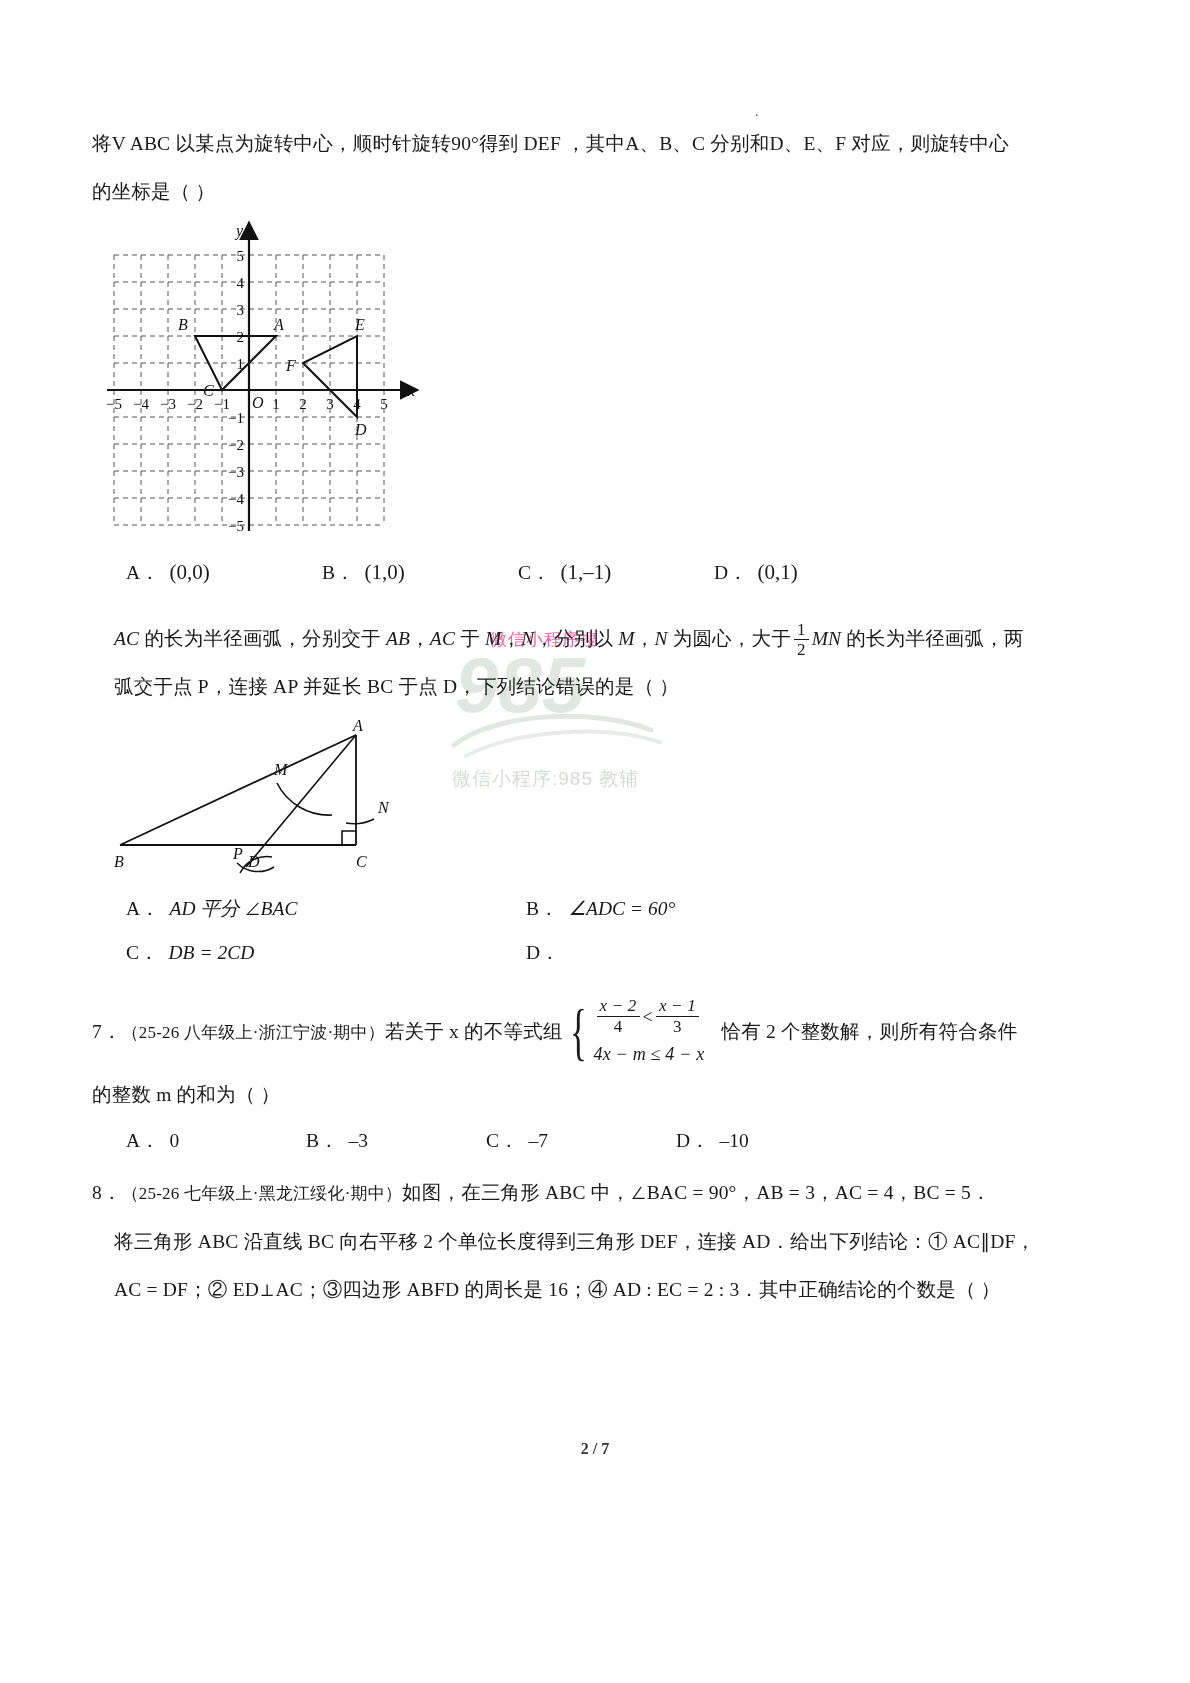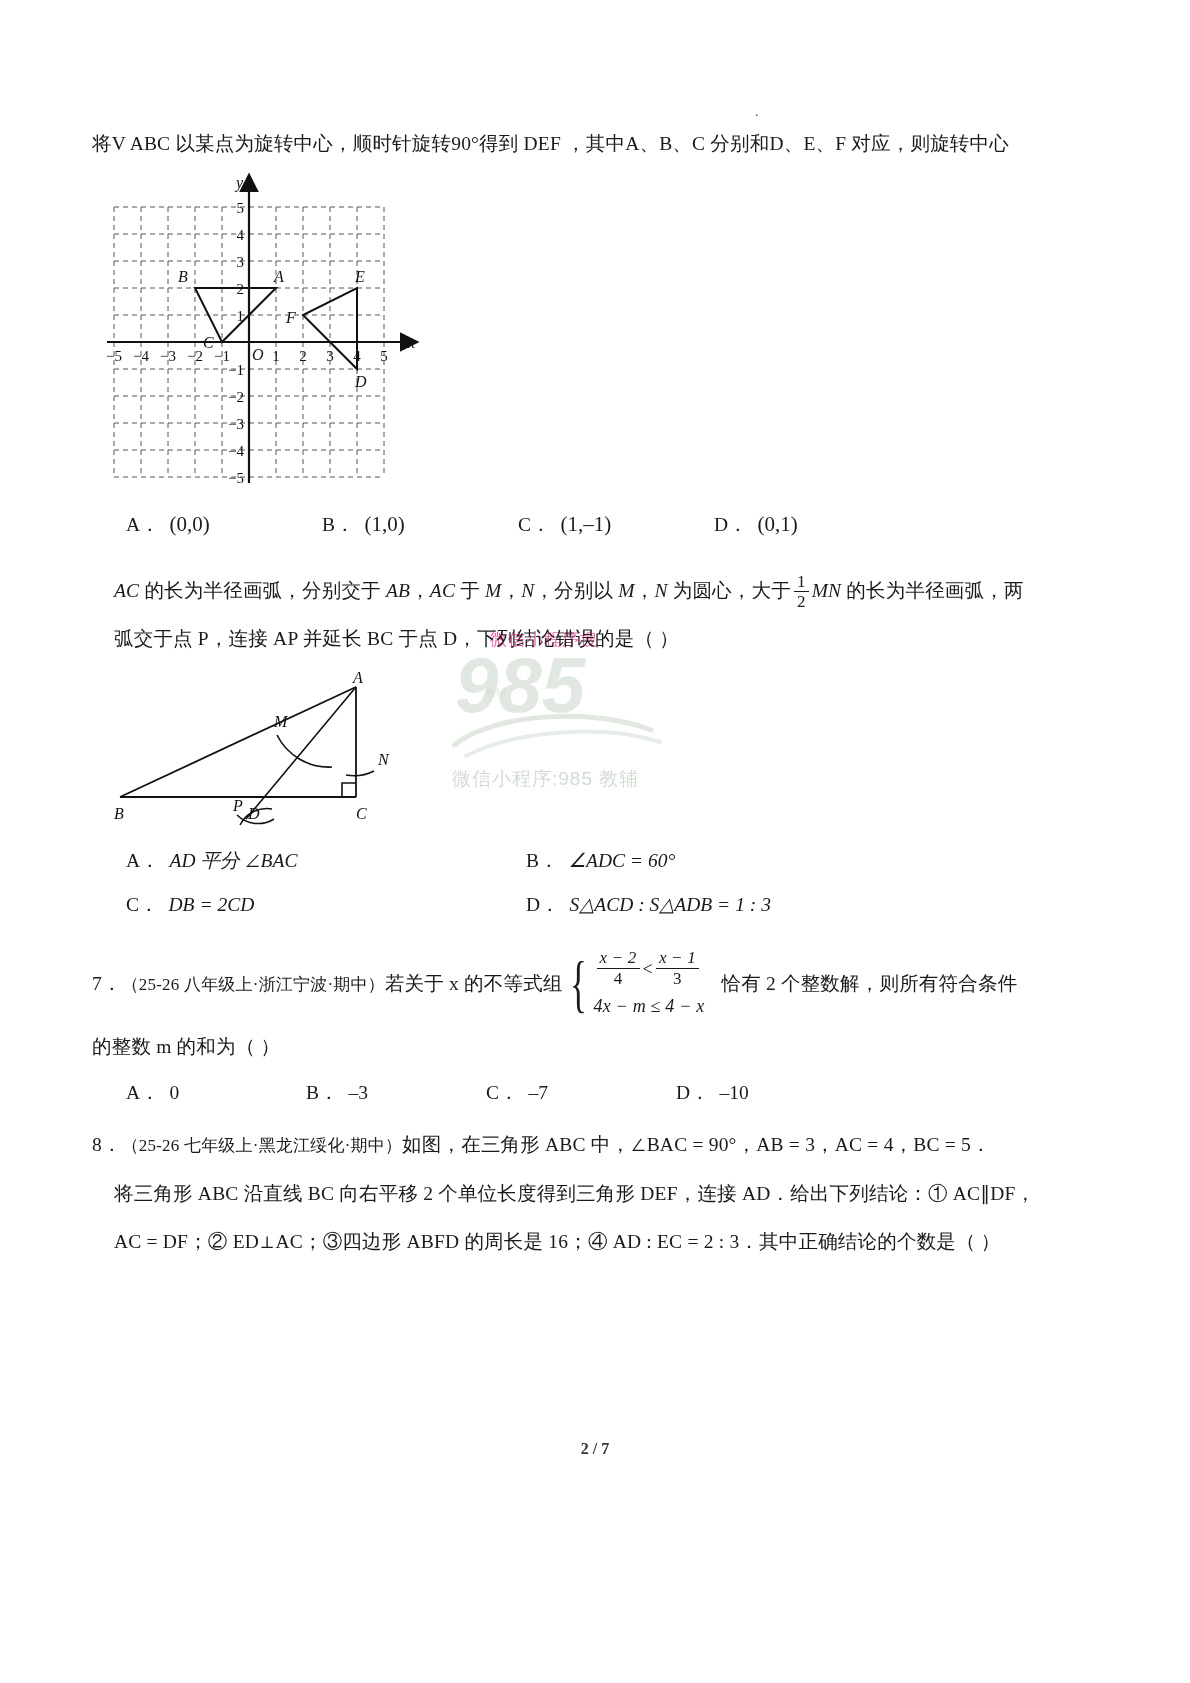--- a/index.html
+++ b/index.html
@@ -116,20 +116,21 @@
   <div class="wm wm-big">985</div>
   <div class="wm wm-small">教辅</div>
   <div class="wm wm-line">微信小程序:985 教辅</div>
 
   <div class="dot-mark">.</div>
 
   <div class="content">
 
     <div>
       <div class="line">将V ABC 以某点为旋转中心，顺时针旋转90°得到  DEF ，其中A、B、C 分别和D、E、F 对应，则旋转中心</div>
+      <div class="line">的坐标是（   ）</div>
 
       <div class="fig-grid">
         <svg width="330" height="320" viewBox="0 0 330 320">
           <defs>
             <marker id="arr" markerWidth="9" markerHeight="9" refX="1" refY="4.5" orient="auto">
               <path d="M0,0 L9,4.5 L0,9 z" fill="#111"></path>
             </marker>
           </defs>
 
           <g stroke="#555" stroke-width="1" stroke-dasharray="5,4" fill="none">
@@ -266,21 +267,20 @@
           <span class="it">∠ADC = 60°</span>
         </div>
       </div>
       <div class="opt-row">
         <div class="opt" style="width:400px;padding-left:34px;">
           <span class="lbl">C．</span>
           <span class="it">DB = 2CD</span>
         </div>
         <div class="opt" style="width:400px;">
           <span class="lbl">D．</span>
-          <span class="it">S△ACD : S△ADB = 1 : 3</span>
         </div>
       </div>
     </div>
 
     <div style="margin-top:22px;">
       <div class="line" style="line-height:42px;">
         <span>7．</span><span class="sm">（25-26 八年级上·浙江宁波·期中）</span><span>若关于 x 的不等式组</span><span class="system">
             <span class="brace">{</span>
             <span class="sys-rows">
               <span class="r1">

